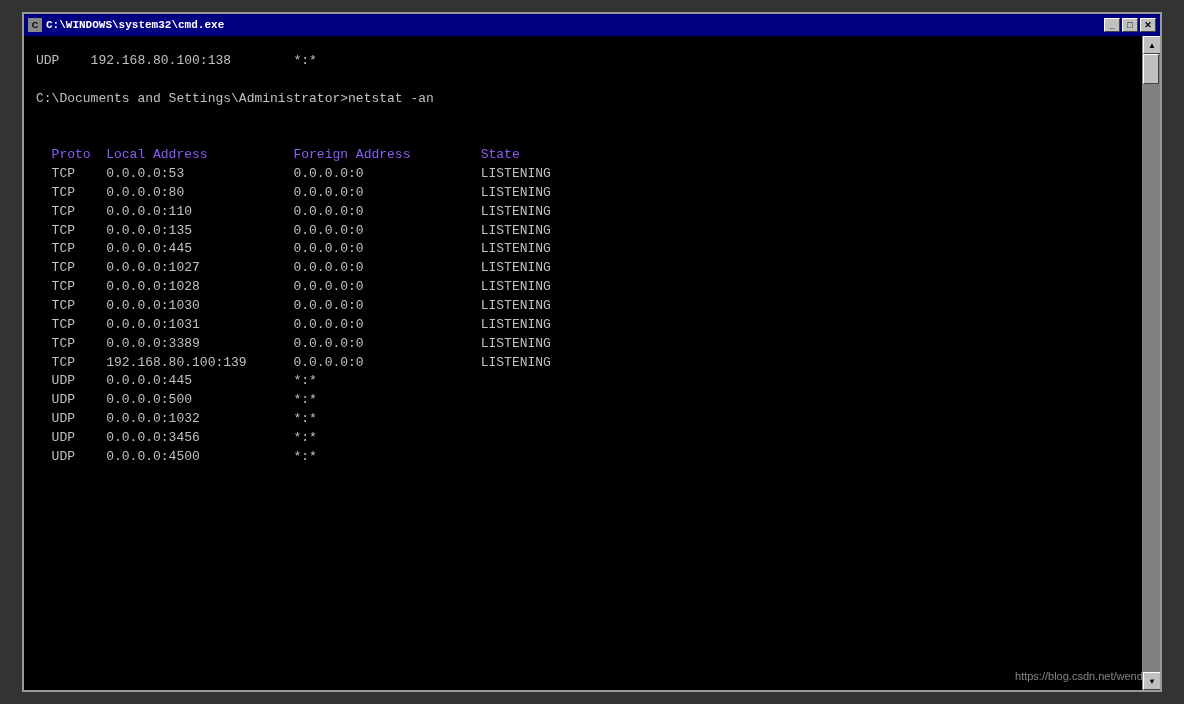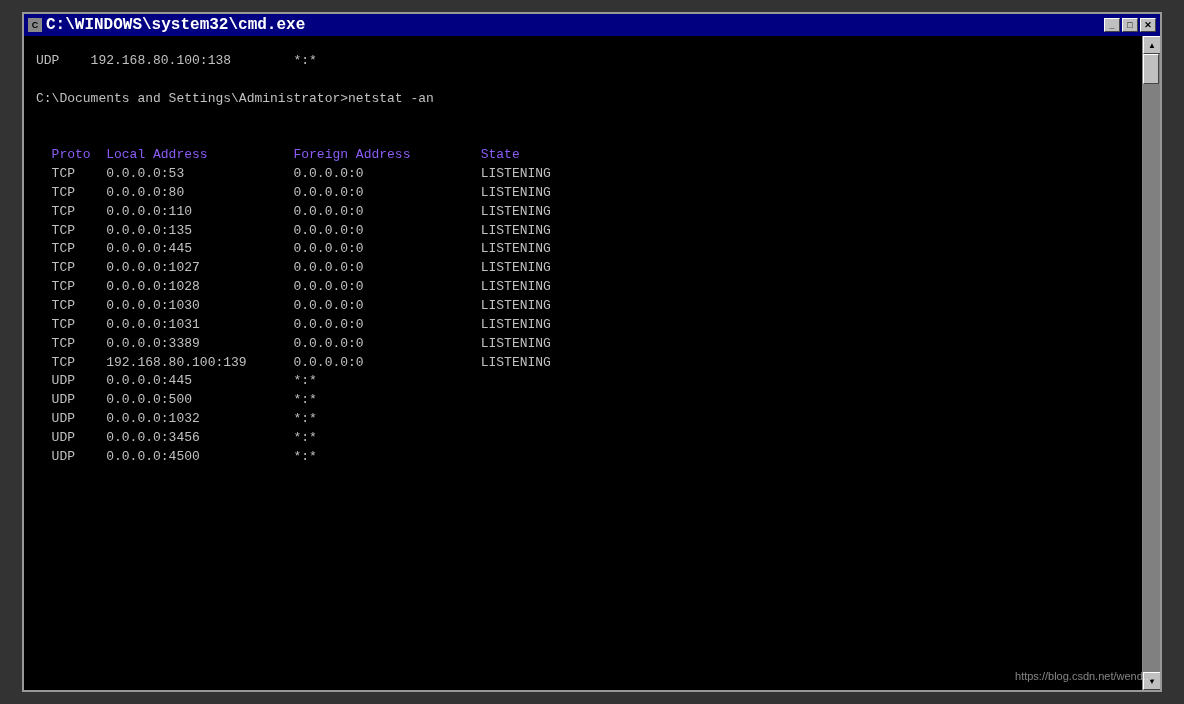--- a/index.html
+++ b/index.html
@@ -47,21 +47,21 @@
       display: flex;
       align-items: center;
       justify-content: center;
       font-size: 9px;
       color: #000;
       font-weight: bold;
     }
 
     .title-text {
       color: #fff;
-      font-size: 16px;
+      font-size: 11px;
       font-family: 'Courier New', monospace;
       font-weight: bold;
     }
 
     .title-buttons {
       display: flex;
       gap: 2px;
     }
 
     .title-btn {

